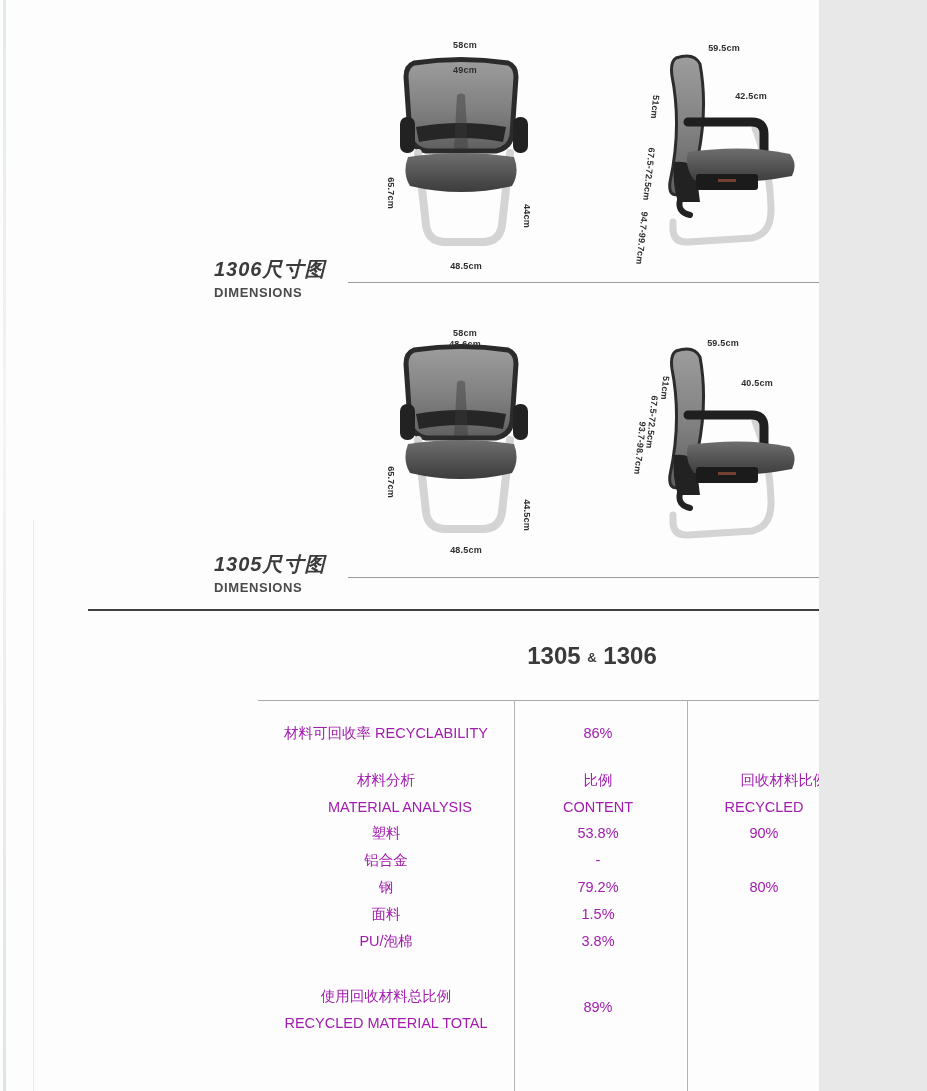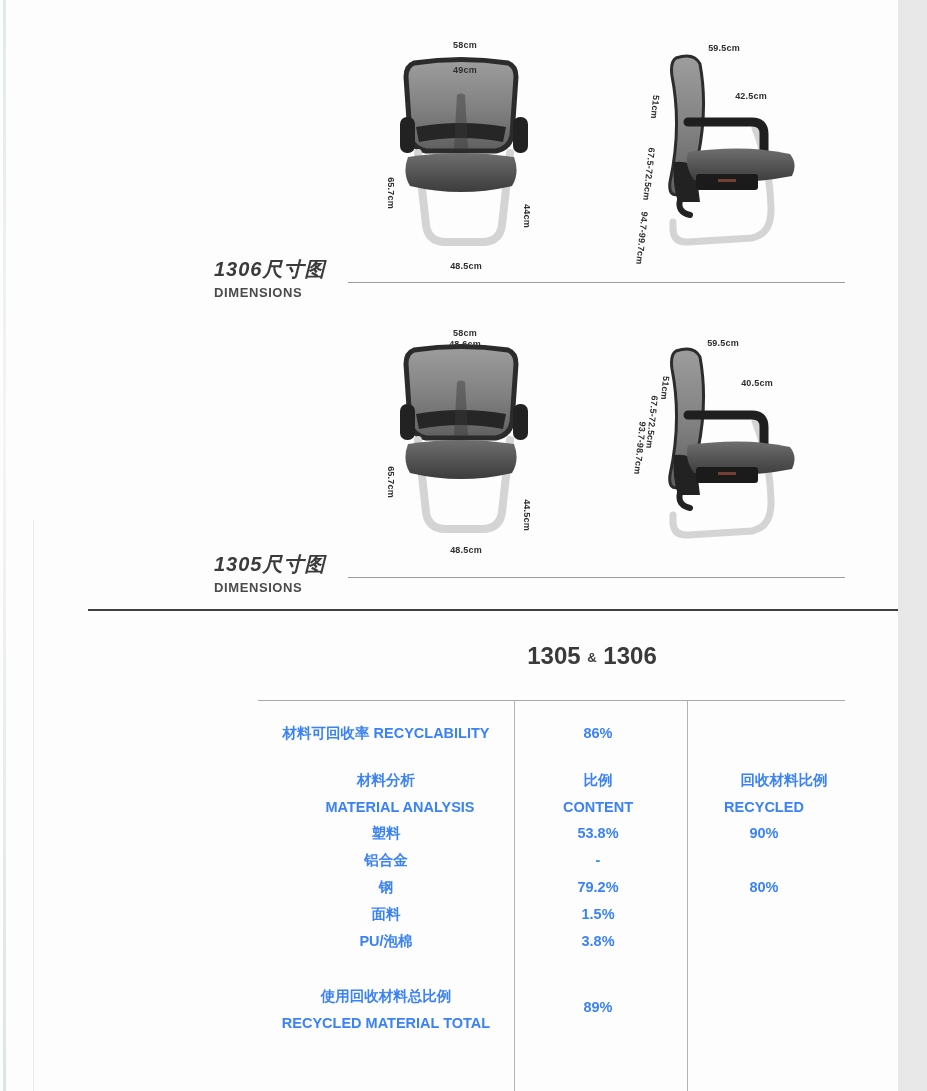--- a/index.html
+++ b/index.html
@@ -1,16 +1,16 @@
 <!DOCTYPE html>
 <html><head>
 <meta charset="utf-8">
 <style>
   html,body{margin:0;padding:0;background:#e8e8e8;}
-  #page{position:relative;width:898px;height:1091px;background:#fdfdfd;overflow:hidden;
+  #page{position:relative;width:819px;height:1091px;background:#fdfdfd;overflow:hidden;
         font-family:"Liberation Sans","DejaVu Sans",sans-serif;color:#3a3a3a;}
   .edge-artifact{position:absolute;left:3px;top:0;width:3px;height:100%;
         background:linear-gradient(180deg,rgba(120,170,160,.22),rgba(150,180,175,.10) 40%,rgba(120,160,150,.25));}
   .edge-artifact2{position:absolute;left:33px;top:520px;width:1px;height:571px;background:rgba(200,170,170,.25);}
 
   
   .dim{position:absolute;font-size:9px;font-weight:bold;color:#2e2e2e;white-space:nowrap;
        transform:translate(-50%,-50%);letter-spacing:.2px;}
   .dim.v{transform:translate(-50%,-50%) rotate(90deg);}
   .dim.v2{transform:translate(-50%,-50%) rotate(96deg);}
@@ -22,22 +22,22 @@
   .sec-line{position:absolute;height:0;border-top:1px solid #9d9d9d;}
 
   .big-divider{position:absolute;left:88px;top:609px;width:839px;height:2px;background:#3f3f3f;}
 
   
   .tbl-title{position:absolute;left:592px;top:656px;transform:translate(-50%,-50%);
        font-size:24px;font-weight:bold;color:#3a3a3a;white-space:nowrap;}
   .tbl-title .amp{font-size:13px;font-weight:bold;vertical-align:2px;}
   .tbl-topline{position:absolute;left:258px;top:700px;width:587px;border-top:1px solid #aaaaaa;}
   .tbl-vline{position:absolute;top:700px;height:391px;width:1px;background:#b4b4b4;}
-  .cell{position:absolute;transform:translate(-50%,-50%);font-size:14.5px;font-weight:700;
-       color:#3b82f6;white-space:nowrap;text-align:center;}
+  .cell{position:absolute;transform:translate(-50%,-50%);font-size:14.5px;font-weight:400;
+       color:#a21caf;white-space:nowrap;text-align:center;}
 
   .watermark{position:absolute;left:590px;top:1049px;transform:translate(-50%,-50%);
        font-size:55px;font-weight:400;color:#101010;letter-spacing:1px;white-space:nowrap;}
 
   .chair-svg{position:absolute;}
 </style>
 </head>
 <body>
 
 <div id="page">

